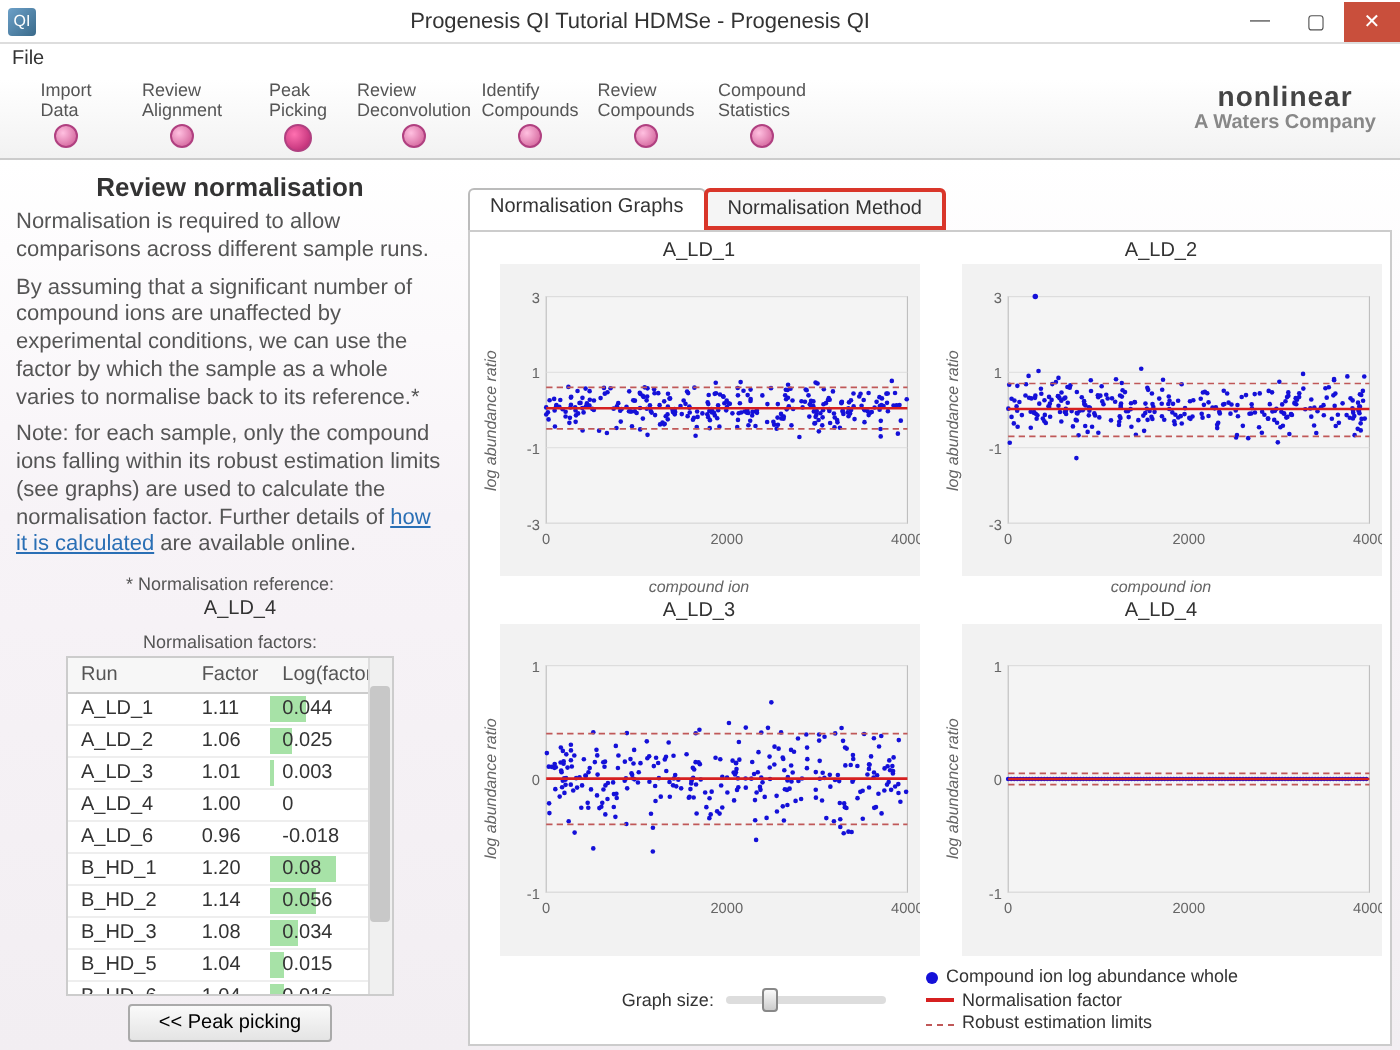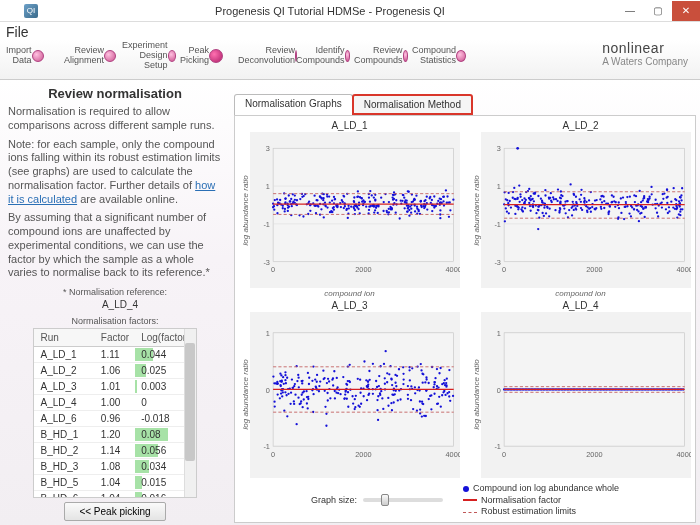--- a/index.html
+++ b/index.html
@@ -1,30 +1,30 @@
 <!DOCTYPE html>
 <html><head>
 <meta charset="utf-8">
 <style>
   * { box-sizing: border-box; margin: 0; padding: 0; }
   body { font-family: 'Segoe UI', Tahoma, sans-serif; font-size: 11px; color: #333; background: #fff; width: 700px; height: 525px; overflow: hidden; }
   .window { width: 700px; height: 525px; display: flex; flex-direction: column; }
   .titlebar { height: 22px; background: #fff; display: flex; align-items: center; padding: 0 0 0 4px; border-bottom: 1px solid #ddd; }
-  .titlebar .icon { width: 14px; height: 14px; background: linear-gradient(135deg,#6ca0c8,#3a6a8a); border-radius: 2px; margin-right: 6px; font-size: 8px; color:#fff; display:flex;align-items:center;justify-content:center;margin-left:20px;}
+  .titlebar .icon { width: 14px; height: 14px; background: linear-gradient(135deg,#6ca0c8,#3a6a8a); border-radius: 2px; margin-right: 6px; font-size: 8px; color:#fff; display:flex;align-items:center;justify-content:center;}
   .titlebar .title { flex: 1; text-align: center; font-size: 11px; color: #333; }
   .winbtns { display: flex; }
   .winbtn { width: 28px; height: 20px; display: flex; align-items: center; justify-content: center; font-size: 10px; color: #555; }
   .winbtn.close { background: #c94f3c; color: #fff; }
-  .menubar { height: 18px; padding: 2px 6px; font-size: 14px; }
+  .menubar { height: 18px; padding: 2px 6px; font-size: 10px; }
   .pipeline { height: 40px; display: flex; align-items: flex-start; padding: 0 6px; background: linear-gradient(#fff,#f2f2f2); border-bottom: 1px solid #ccc; }
   .pipeline .steps { flex: 1; display: flex; gap: 4px; }
-  .step { display: flex; flex-direction: row; align-items: center; width: 54px; font-size: 9px; color: #555; text-align: right; position: relative; }
+  .step { display: flex; flex-direction: column; align-items: center; width: 54px; font-size: 9px; color: #555; text-align: left; position: relative; }
   .step .dot { width: 12px; height: 12px; border-radius: 50%; background: radial-gradient(circle at 35% 35%, #ffc0e0, #cc5590); margin-top: 2px; border: 1px solid #b04080; }
   .step.active .dot { background: radial-gradient(circle at 35% 35%, #ff70b0, #b0206a); width: 14px; height: 14px; }
-  .logo { text-align: left; padding-right: 6px; }
+  .logo { text-align: center; padding-right: 6px; font-weight: bold; }
   .logo .brand { font-size: 14px; color: #444; letter-spacing: 0.5px; }
   .logo .tag { font-size: 10px; color: #888; }
   .content { flex: 1; display: flex; overflow: hidden; background: linear-gradient(180deg,#fff 0,#f7f3f7 40%,#f2eef2 100%); }
   .leftpane { width: 230px; padding: 6px 8px 4px 8px; display: flex; flex-direction: column; overflow: hidden; align-items: center; }
   .leftpane h2 { font-size: 13px; font-weight: bold; margin-bottom: 4px; }
   .leftpane p { font-size: 11px; color: #555; margin-bottom: 5px; line-height: 1.25; }
   .leftpane a { color: #2a6fb5; text-decoration: underline; }
   .reflabel { font-size: 9px; color: #555; margin-top: 2px; }
   .refval { font-size: 10px; margin: 2px 0 6px 10px; }
   .factorslabel { font-size: 9px; color: #555; margin-bottom: 2px; }
@@ -77,24 +77,20 @@
   <div class="pipeline">
     <div class="steps" id="steps">
         <div class="step">
           <div>Import<br>Data</div>
           <div class="dot"></div>
         </div>
         <div class="step">
           <div>Review<br>Alignment</div>
           <div class="dot"></div>
         </div>
-        <div class="step">
-          <div>Experiment<br>Design Setup</div>
-          <div class="dot"></div>
-        </div>
         <div class="step active">
           <div>Peak<br>Picking</div>
           <div class="dot"></div>
         </div>
         <div class="step">
           <div>Review<br>Deconvolution</div>
           <div class="dot"></div>
         </div>
         <div class="step">
           <div>Identify<br>Compounds</div>
@@ -111,22 +107,22 @@
       </div>
     <div class="logo">
       <div class="brand">nonlinear</div>
       <div class="tag">A Waters Company</div>
     </div>
   </div>
   <div class="content">
     <div class="leftpane">
       <h2>Review normalisation</h2>
       <p>Normalisation is required to allow comparisons across different sample runs.</p>
+      <p><span>By assuming that a significant number of compound ions are unaffected by experimental conditions, we can use the factor by which the sample as a whole varies to normalise back to its reference.</span><span>*</span></p>
       <p><span>Note: for each sample, only the compound ions falling within its robust estimation limits (see graphs) are used to calculate the normalisation factor. Further details of </span><a href="#">how it is calculated</a><span> are available online.</span></p>
-      <p><span>By assuming that a significant number of compound ions are unaffected by experimental conditions, we can use the factor by which the sample as a whole varies to normalise back to its reference.</span><span>*</span></p>
       <div class="reflabel">* Normalisation reference:</div>
       <div class="refval">A_LD_4</div>
       <div class="factorslabel">Normalisation factors:</div>
       <div class="tablewrap">
         <table>
           <thead>
               <tr id="thead-row">
                 <th>Run</th>
                 <th>Factor</th>
                 <th>Log(factor)</th>

